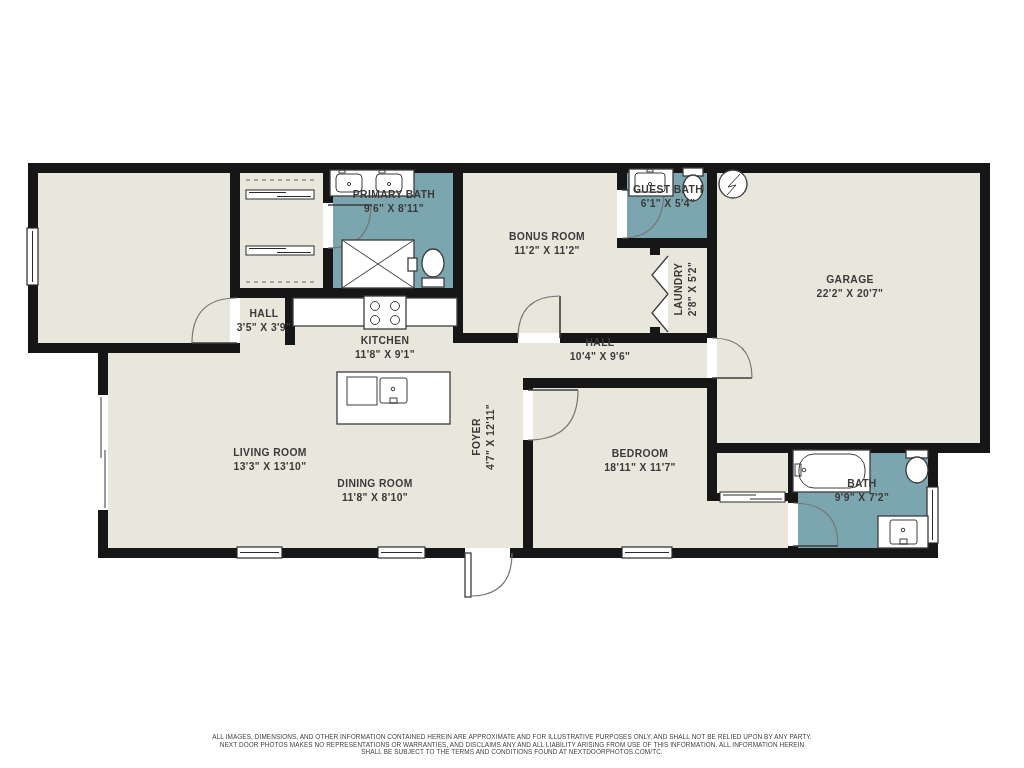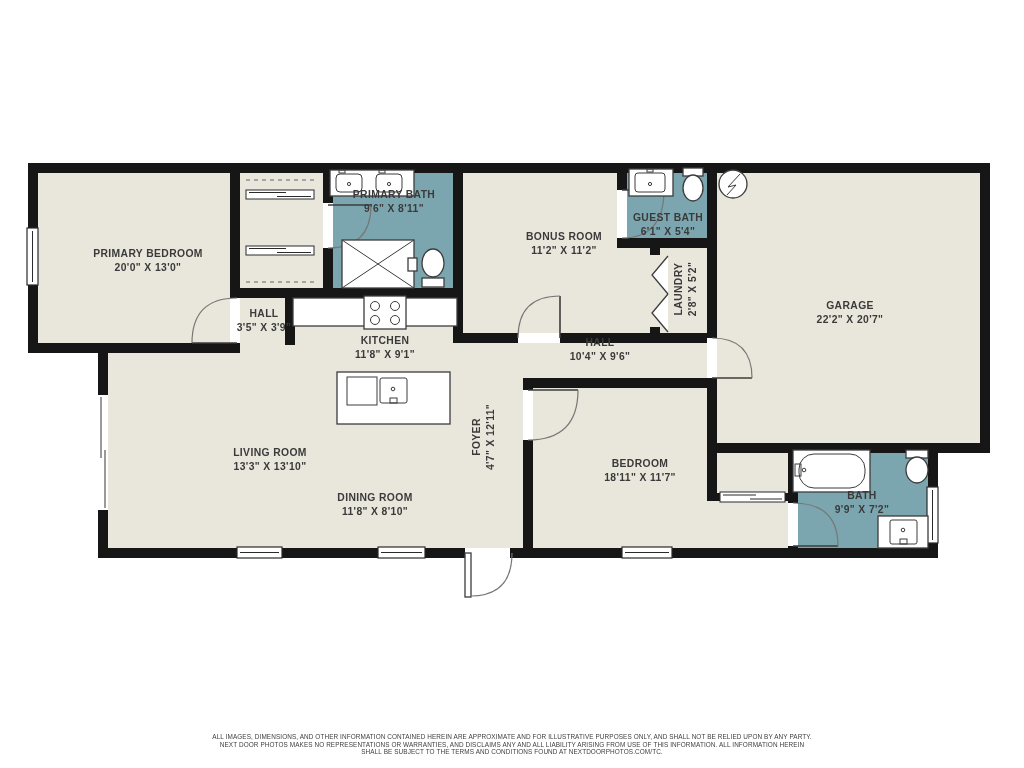--- a/index.html
+++ b/index.html
@@ -211,73 +211,69 @@
     </g>
     <g>
       <rect class="fx" x="878" y="516" width="50" height="32"></rect>
       <rect class="fxl" x="890" y="520" width="27" height="24" rx="2"></rect>
       <circle class="fxl" cx="903" cy="530" r="1.8"></circle>
       <rect class="fxl" x="900" y="539" width="7" height="5"></rect>
     </g>
   </g>
 </svg>
 
-  <div class="room-label" style="left:148px;top:260px">
-      <div class="rn">PRIMARY BEDROOM</div>
-      <div class="rd">20'0" X 13'0"</div>
-    </div>
   <div class="room-label" style="left:394px;top:201px">
       <div class="rn">PRIMARY BATH</div>
       <div class="rd">9'6" X 8'11"</div>
     </div>
   <div class="room-label" style="left:264px;top:320px">
       <div class="rn">HALL</div>
       <div class="rd">3'5" X 3'9"</div>
     </div>
   <div class="room-label" style="left:385px;top:347px">
       <div class="rn">KITCHEN</div>
       <div class="rd">11'8" X 9'1"</div>
     </div>
-  <div class="room-label" style="left:564px;top:243px">
+  <div class="room-label" style="left:547px;top:243px">
       <div class="rn">BONUS ROOM</div>
       <div class="rd">11'2" X 11'2"</div>
     </div>
-  <div class="room-label" style="left:668px;top:224px">
+  <div class="room-label" style="left:668px;top:196px">
       <div class="rn">GUEST BATH</div>
       <div class="rd">6'1" X 5'4"</div>
     </div>
   <div class="room-label vert" style="left:685px;top:289px">
       <div class="rn">LAUNDRY</div>
       <div class="rd">2'8" X 5'2"</div>
     </div>
   <div class="room-label" style="left:600px;top:349px">
       <div class="rn">HALL</div>
       <div class="rd">10'4" X 9'6"</div>
     </div>
-  <div class="room-label" style="left:850px;top:312px">
+  <div class="room-label" style="left:850px;top:286px">
       <div class="rn">GARAGE</div>
       <div class="rd">22'2" X 20'7"</div>
     </div>
   <div class="room-label" style="left:270px;top:459px">
       <div class="rn">LIVING ROOM</div>
       <div class="rd">13'3" X 13'10"</div>
     </div>
-  <div class="room-label" style="left:375px;top:504px">
+  <div class="room-label" style="left:375px;top:490px">
       <div class="rn">DINING ROOM</div>
       <div class="rd">11'8" X 8'10"</div>
     </div>
   <div class="room-label vert" style="left:483px;top:437px">
       <div class="rn">FOYER</div>
       <div class="rd">4'7" X 12'11"</div>
     </div>
-  <div class="room-label" style="left:640px;top:470px">
+  <div class="room-label" style="left:640px;top:460px">
       <div class="rn">BEDROOM</div>
       <div class="rd">18'11" X 11'7"</div>
     </div>
-  <div class="room-label" style="left:862px;top:502px">
+  <div class="room-label" style="left:862px;top:490px">
       <div class="rn">BATH</div>
       <div class="rd">9'9" X 7'2"</div>
     </div>
 
   <div class="disclaimer">
     <div>ALL IMAGES, DIMENSIONS, AND OTHER INFORMATION CONTAINED HEREIN ARE APPROXIMATE AND FOR ILLUSTRATIVE PURPOSES ONLY, AND SHALL NOT BE RELIED UPON BY ANY PARTY.</div>
     <div>NEXT DOOR PHOTOS MAKES NO REPRESENTATIONS OR WARRANTIES, AND DISCLAIMS ANY AND ALL LIABILITY ARISING FROM USE OF THIS INFORMATION. ALL INFORMATION HEREIN</div>
     <div>SHALL BE SUBJECT TO THE TERMS AND CONDITIONS FOUND AT NEXTDOORPHOTOS.COM/TC.</div>
   </div>
 </div>

